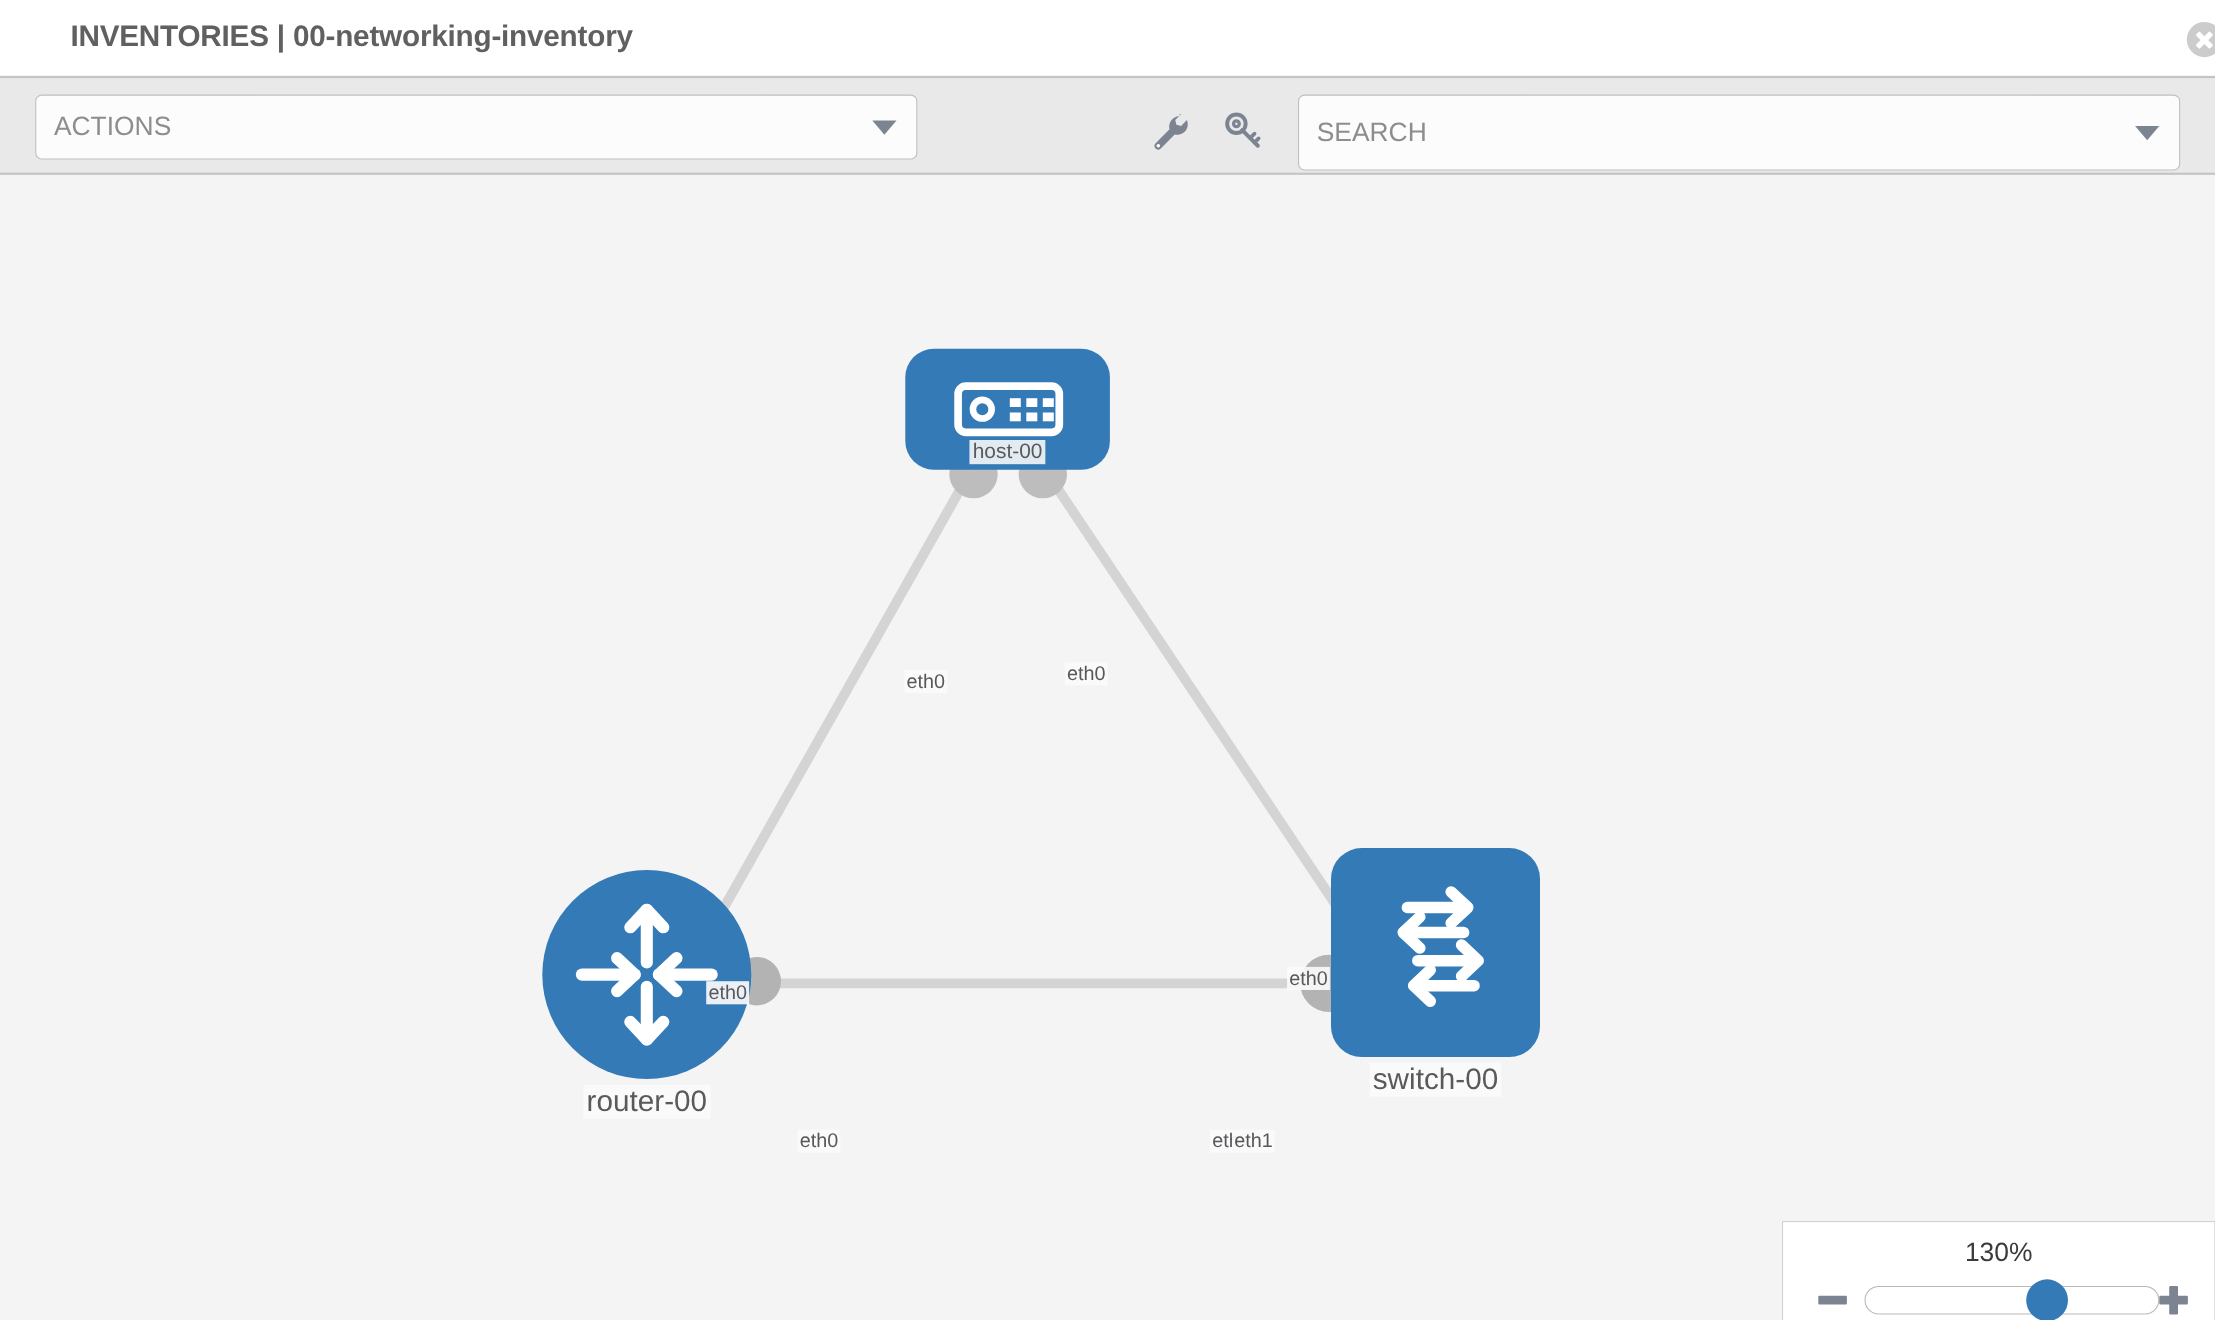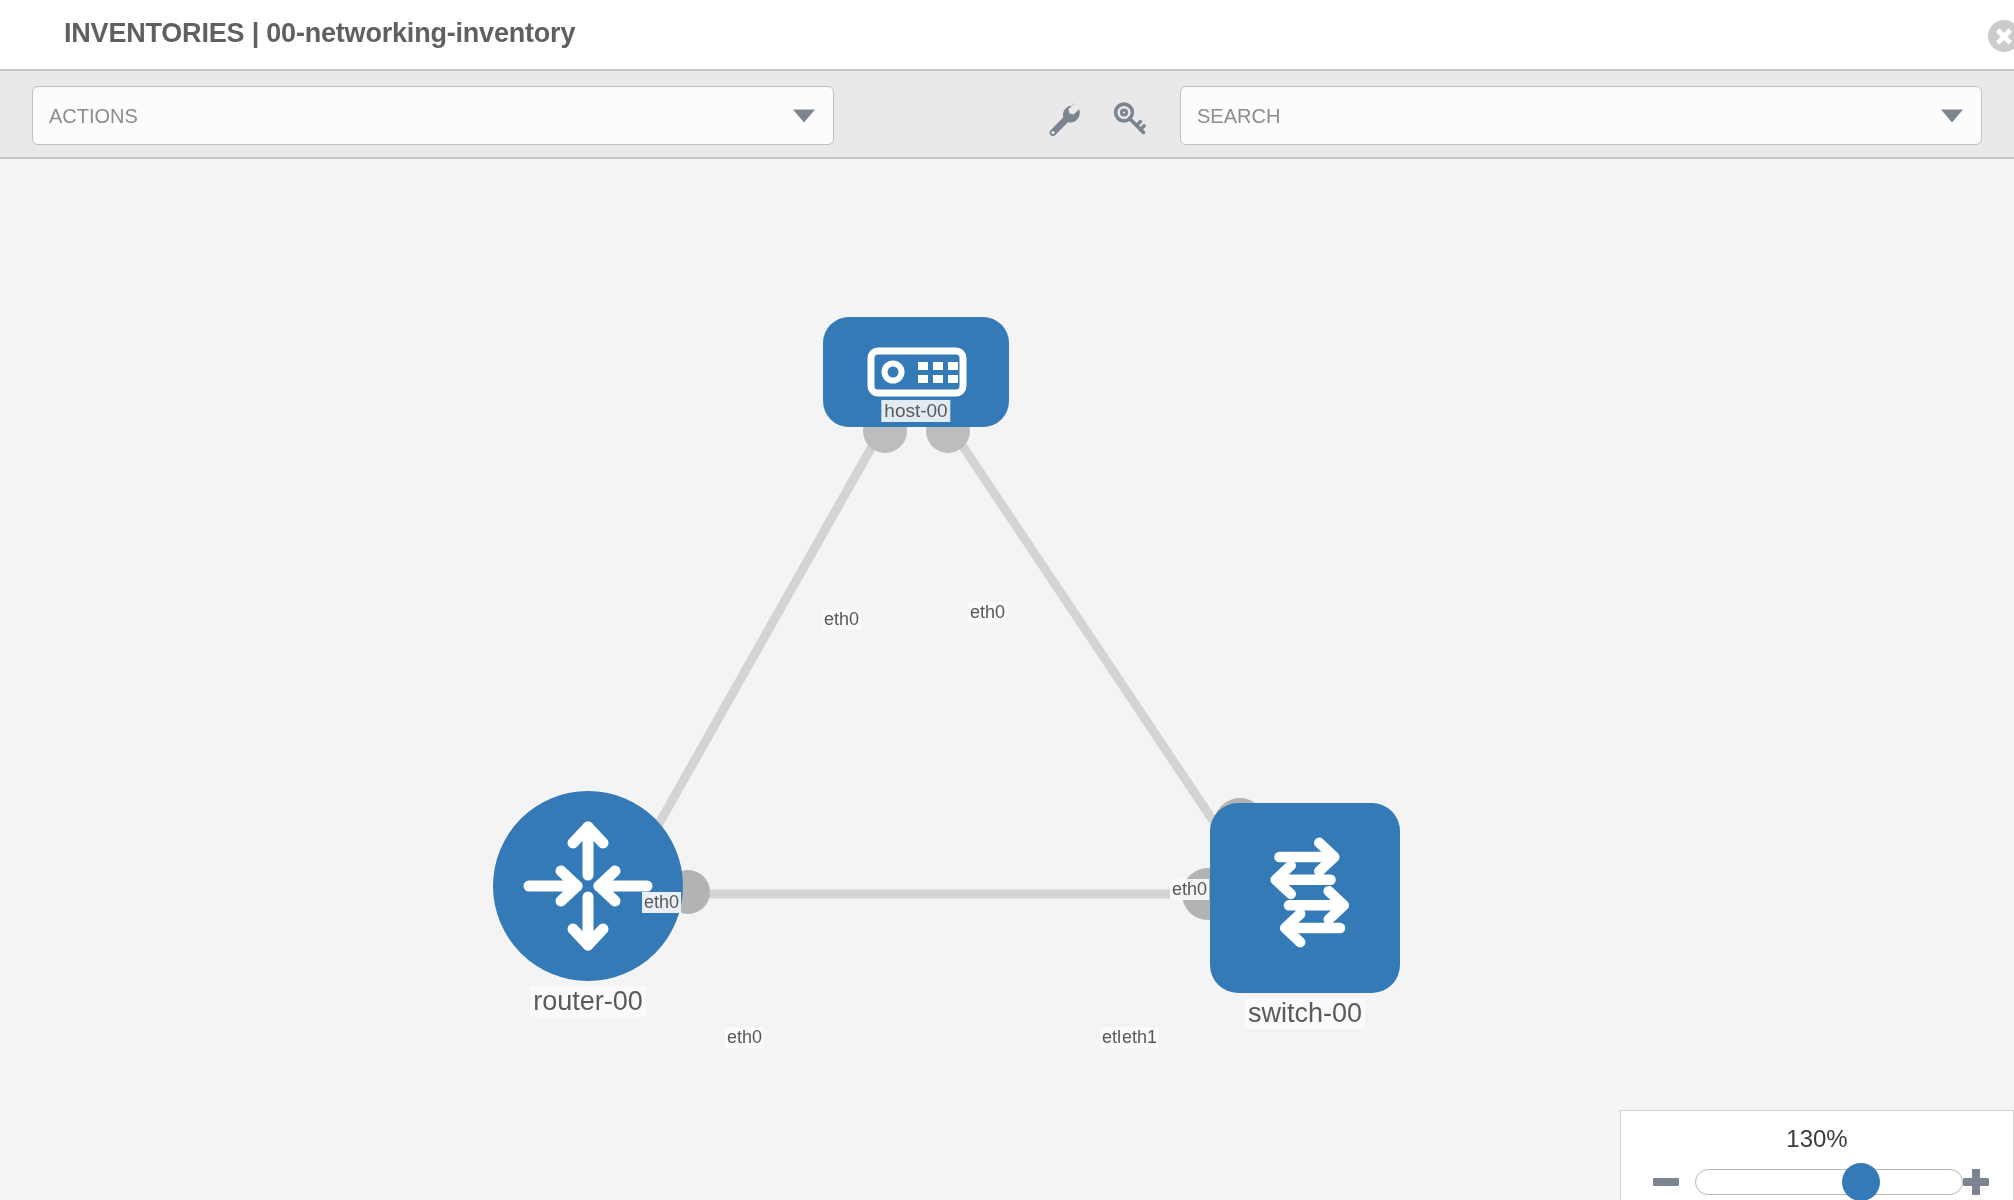--- a/index.html
+++ b/index.html
@@ -77,41 +77,41 @@
     border: 1px solid #c0c0c0;
     border-radius: 6px;
     box-sizing: border-box;
     cursor: pointer;
   }
   .select-box .sel-label {
     position: absolute;
     left: 16px;
     top: 50%;
     transform: translateY(-50%);
-    font-size: 20px;
+    font-size: 24px;
     color: #8d8d8d;
     white-space: nowrap;
   }
   .caret {
     position: absolute;
     right: 18px;
     top: 50%;
     transform: translateY(-50%);
     width: 0; height: 0;
     border-left: 11px solid transparent;
     border-right: 11px solid transparent;
     border-top: 13px solid #7d8491;
   }
   #actions-select {
     left: 32px; top: 15px;
     width: 802px; height: 59px;
   }
   #search-select {
     left: 1180px; top: 15px;
-    width: 802px; height: 59px;
+    width: 802px; height: 69px;
   }
   .tool-icon {
     position: absolute;
     top: 28px;
     width: 40px;
     height: 40px;
     cursor: pointer;
   }
   #wrench-icon { left: 1043px; }
   #key-icon    { left: 1110px; }
@@ -172,21 +172,21 @@
     width: 190px; height: 190px;
   }
   #node-router .node-shape {
     width: 190px; height: 190px;
     border-radius: 50%;
   }
   #node-router .node-label { top: 195px; }
 
   
   #node-switch {
-    left: 1210px; top: 644px;
+    left: 1210px; top: 612px;
     width: 190px; height: 180px;
   }
   #node-switch .node-shape {
     width: 190px; height: 190px;
     border-radius: 28px;
   }
   #node-switch .node-label { top: 195px; }
 
   .node-icon {
     position: absolute;

